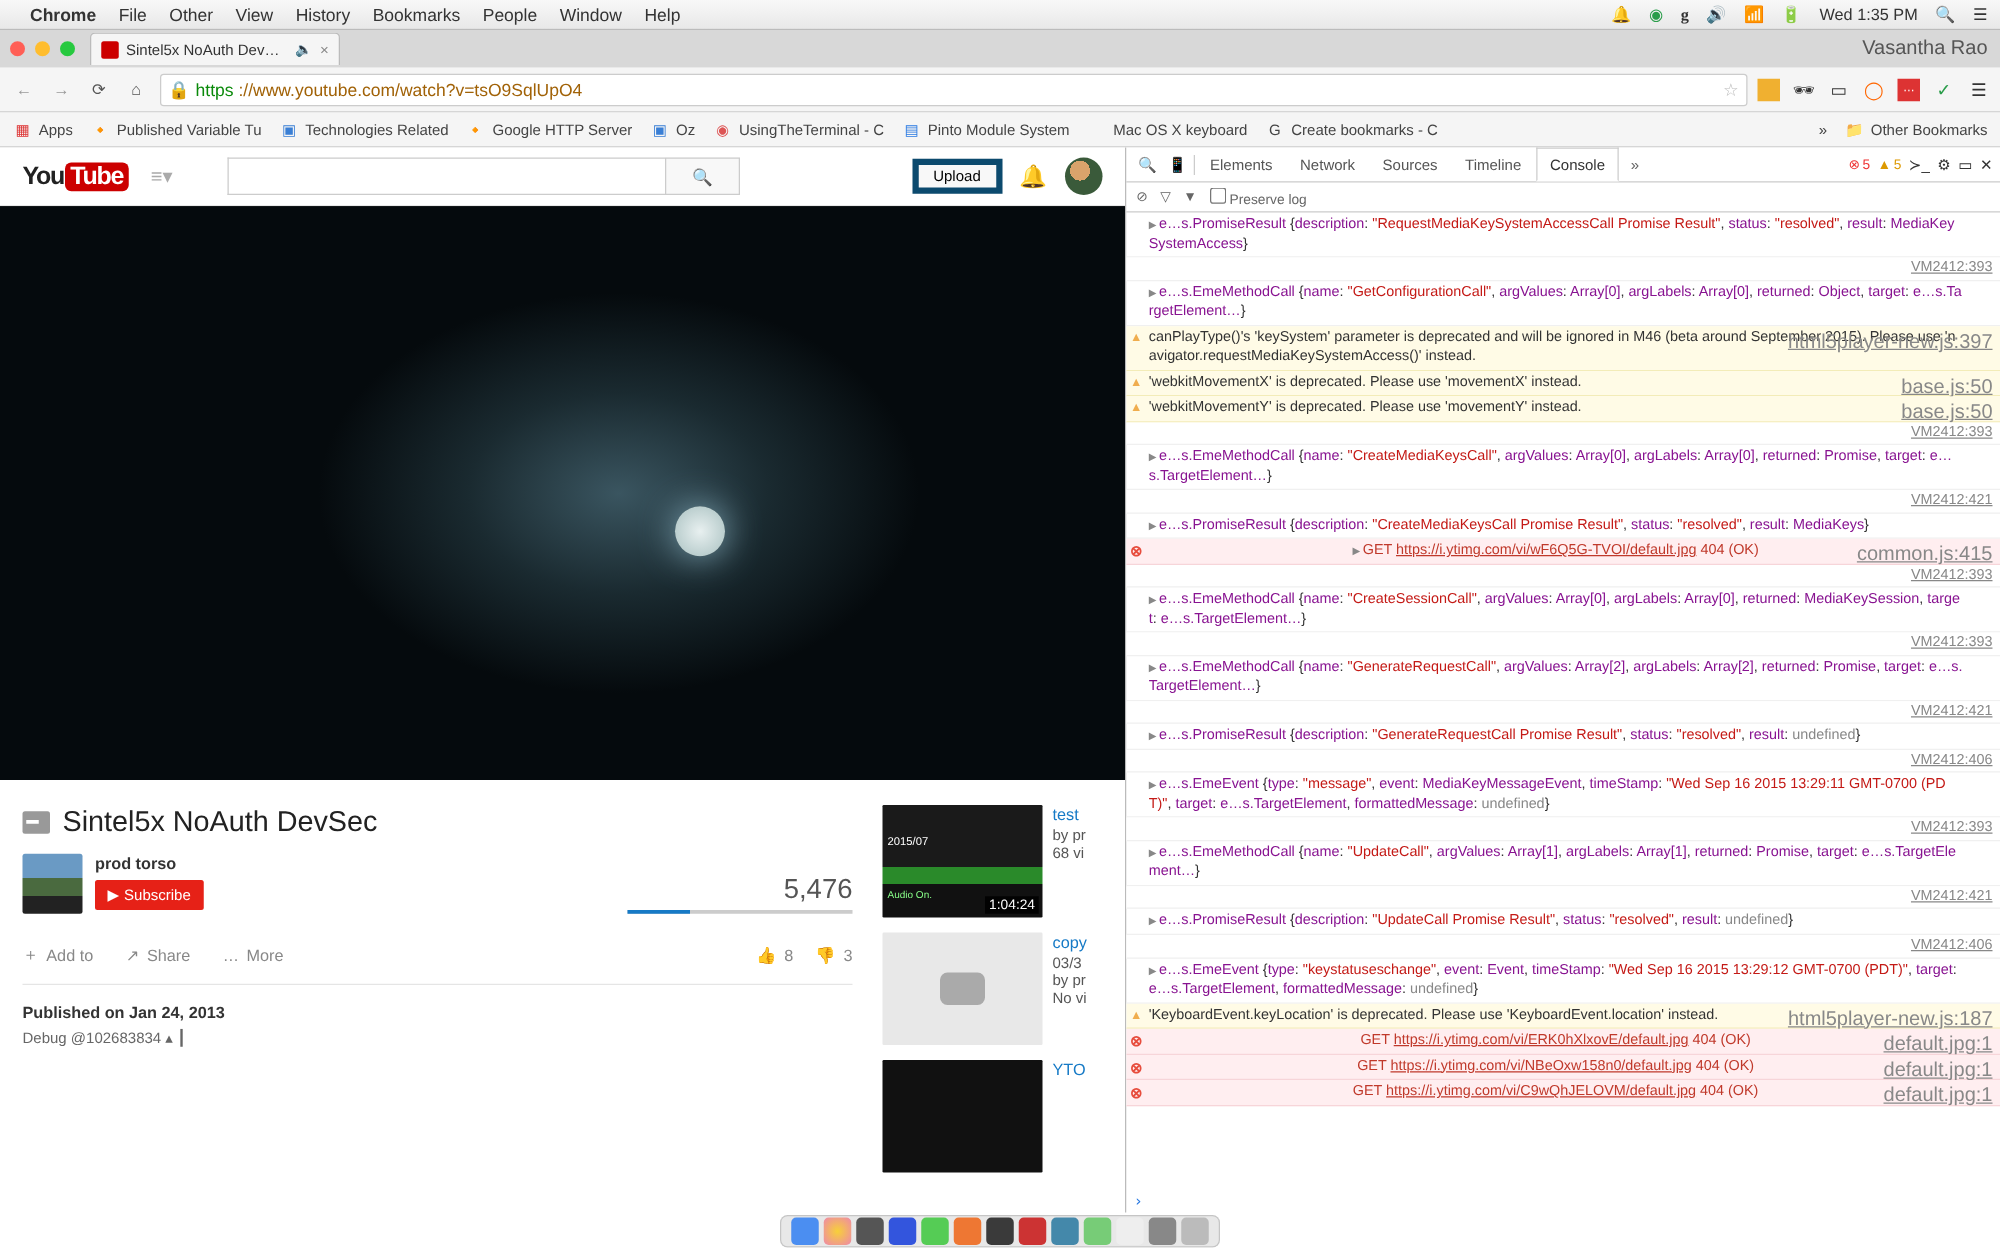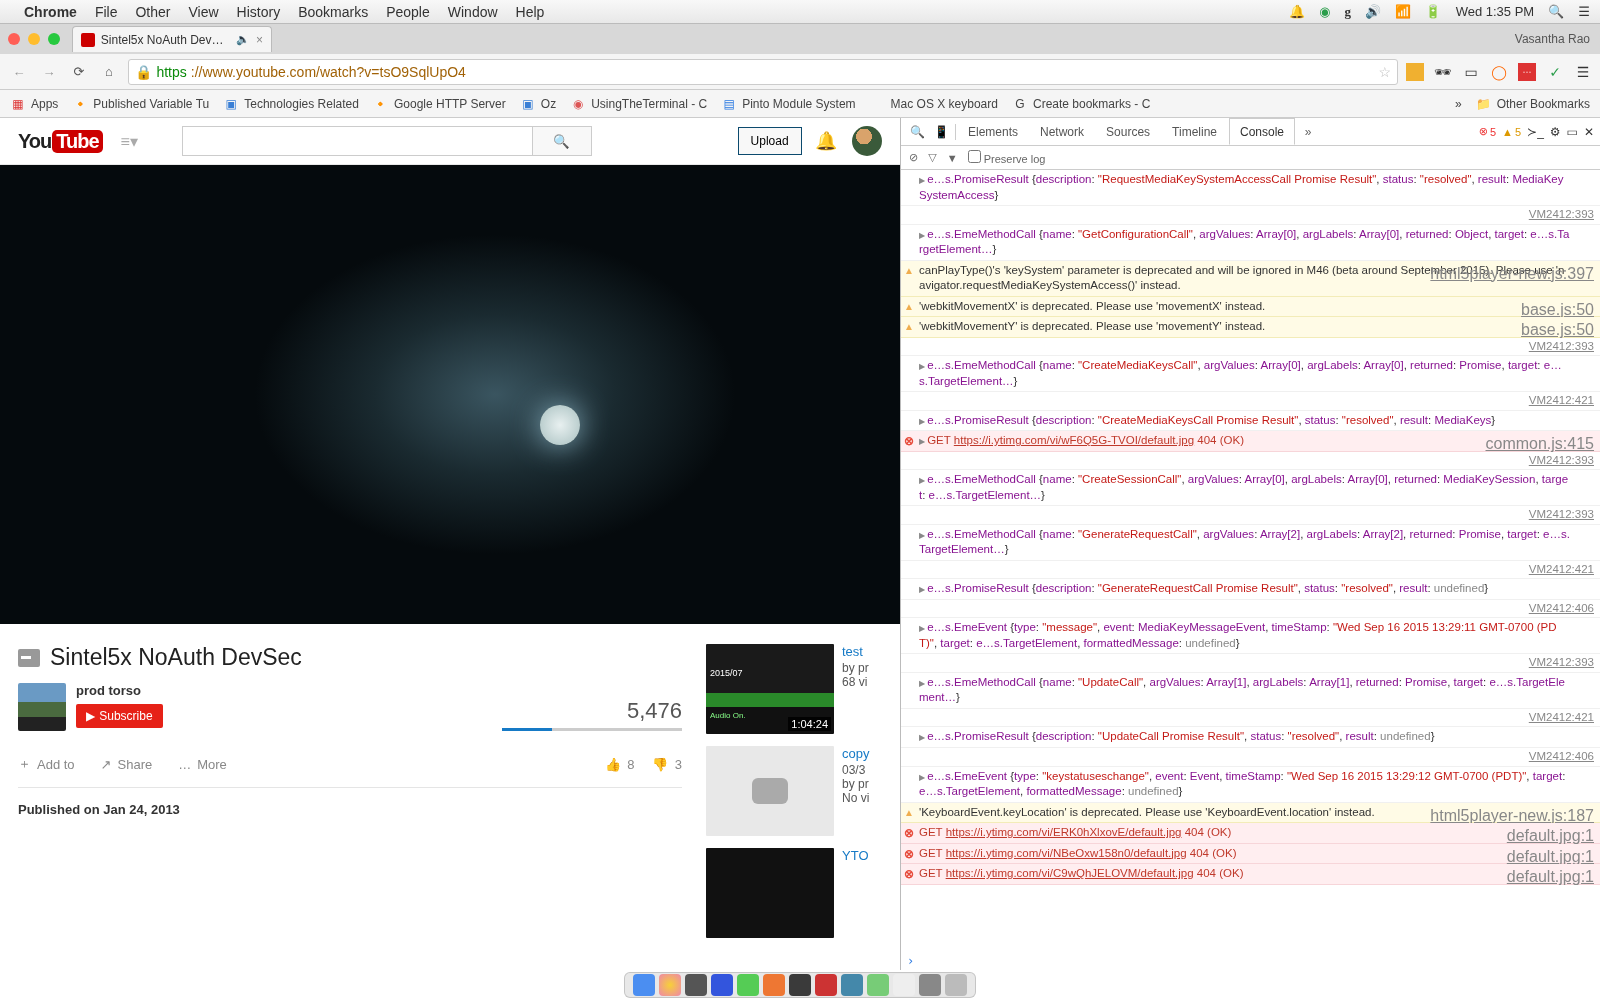--- a/index.html
+++ b/index.html
@@ -15,21 +15,21 @@
 
 
 .tabstrip { height: 30px; background: #d8d8d8; display: flex; align-items: center; padding-left: 8px; position: relative; }
 .traffic { display: flex; gap: 8px; margin-right: 12px; }
 .traffic span { width: 12px; height: 12px; border-radius: 50%; display: inline-block; }
 .tr-red { background: #ff5f56; } .tr-yel { background: #ffbd2e; } .tr-grn { background: #27c93f; }
 .tab { background: #f5f5f5; border: 1px solid #bbb; border-bottom: none; border-radius: 4px 4px 0 0; height: 26px; display: flex; align-items: center; padding: 0 8px; font-size: 12px; gap: 6px; max-width: 200px; }
 .tab .fav { width: 14px; height: 14px; background: #cc0000; border-radius: 2px; }
 .tab .close { color: #888; }
 .tab .snd { font-size: 11px; color: #666; }
-.profile-name { margin-left: auto; margin-right: 10px; font-size: 12px; color: #555; }
+.profile-name { margin-left: auto; margin-right: 10px; font-size: 16px; color: #555; }
 
 
 .addrbar { height: 36px; background: #f5f5f5; border-bottom: 1px solid #ccc; display: flex; align-items: center; padding: 0 8px; gap: 8px; }
 .navbtn { width: 22px; height: 22px; display: flex; align-items: center; justify-content: center; color: #999; }
 .navbtn.en { color: #555; }
 .url-field { flex: 1; height: 26px; background: #fff; border: 1px solid #ccc; border-radius: 3px; display: flex; align-items: center; padding: 0 6px; font-size: 14px; gap: 4px; }
 .url-field .lock { color: #0a8a0a; }
 .url-field .https { color: #0a8a0a; }
 .url-field .rest { color: #a16207; }
 .ext-icons { display: flex; gap: 10px; align-items: center; }
@@ -47,21 +47,21 @@
 
 .yt { width: 900px; display: flex; flex-direction: column; background: #fff; }
 .yt-head { height: 52px; display: flex; align-items: center; padding: 0 18px; gap: 14px; border-bottom: 1px solid #e8e8e8; }
 .yt-logo { display: flex; align-items: center; font-size: 20px; font-weight: bold; }
 .yt-logo .you { color: #222; letter-spacing: -1px; }
 .yt-logo .tube { background: #cc0000; color: #fff; padding: 0 4px; border-radius: 5px; margin-left: 1px; letter-spacing: -1px; }
 .yt-guide { color: #aaa; font-size: 16px; margin-left: 4px; }
 .yt-search-wrap { display: flex; margin-left: 30px; }
 .yt-search { width: 350px; height: 30px; border: 1px solid #ccc; border-right: none; padding: 0 8px; font-size: 13px; }
 .yt-search-btn { width: 60px; height: 30px; border: 1px solid #ccc; background: #f8f8f8; display: flex; align-items: center; justify-content: center; }
-.yt-upload { margin-left: auto; height: 28px; padding: 0 12px; border: 1px solid #0c4a6e; background: #f8f8f8; font-size: 12px; display: flex; align-items: center; }
+.yt-upload { margin-left: auto; height: 28px; padding: 0 12px; border: 5px solid #0c4a6e; background: #f8f8f8; font-size: 12px; display: flex; align-items: center; }
 .yt-bell { color: #888; font-size: 18px; }
 .yt-avatar { width: 30px; height: 30px; border-radius: 50%; background: radial-gradient(circle at 40% 35%, #d9a36b 0 30%, #3a5a3a 30% 100%); }
 
 .player { height: 508px; background: #000 radial-gradient(ellipse 300px 200px at 55% 50%, #3a5560 0%, #1a2a30 40%, #050a0d 80%); position: relative; }
 .moon { position: absolute; left: 540px; top: 240px; width: 40px; height: 40px; background: radial-gradient(#e8f0f0, #a8c0c0); border-radius: 50%; box-shadow: 0 0 30px #88b0c0; }
 
 .under { display: flex; padding: 10px 0; }
 .meta { width: 700px; padding: 10px 18px; }
 .vid-title-row { display: flex; align-items: center; gap: 10px; margin-bottom: 12px; }
 .unlisted { width: 22px; height: 18px; background: #999; border-radius: 2px; position: relative; }
@@ -99,21 +99,21 @@
 .badge-e { color: #e33; font-size: 11px; display: flex; align-items: center; gap: 2px; }
 .badge-w { color: #d90; font-size: 11px; display: flex; align-items: center; gap: 2px; }
 .dev-sub { height: 24px; border-bottom: 1px solid #ccc; display: flex; align-items: center; padding: 0 8px; gap: 10px; color: #666; font-size: 11px; }
 .dev-sub .frame { flex: 1; }
 .console-body { flex: 1; overflow-y: auto; font-family: Menlo, Consolas, monospace; font-size: 11.5px; line-height: 1.35; }
 .log { padding: 2px 30px 2px 18px; border-bottom: 1px solid #f0f0f0; position: relative; word-break: break-all; }
 .log .src { position: absolute; right: 6px; top: 2px; color: #888; text-decoration: underline; font-size: 16px; }
 .log .tri::before { content: "▶"; color: #888; font-size: 8px; margin-right: 2px; }
 .log.warn { background: #fffbe6; border-bottom-color: #f3ecb8; }
 .log.warn::before { content: "▲"; color: #f0ad4e; position: absolute; left: 3px; top: 3px; font-size: 10px; }
-.log.err { background: #ffeef0; border-bottom-color: #f7d5d9; color: #c0392b; }
+.log.err { background: #ffeef0; border-bottom-color: #f7d5d9; color: #c0392b; text-align: center; }
 .log.err::before { content: "⊗"; color: #e74c3c; position: absolute; left: 3px; top: 2px; font-size: 12px; font-weight: bold; }
 .log.srconly { text-align: right; padding: 1px 6px; color: #888; background: #fff; border-bottom: 1px solid #f0f0f0; text-decoration: underline; } .k-purple { color: #881391; } .k-red { color: #c41a16; } .k-gray { color: #888; }
 .prompt { padding: 2px 6px; color: #2a7ae2; font-family: Menlo, monospace; }
 
 
 .dock { position: absolute; bottom: 2px; left: 50%; transform: translateX(-50%); height: 26px; background: rgba(230,230,230,0.92); border-radius: 6px; padding: 2px 8px; display: flex; gap: 4px; align-items: center; border: 1px solid rgba(0,0,0,0.15); }
 .dock span { width: 22px; height: 22px; border-radius: 4px; display: inline-block; }
 </style>
 </head>
 <body>
@@ -266,20 +266,21 @@
         <div class="act-row">
           <div class="act">＋ <span>Add to</span></div>
           <div class="act">↗ <span>Share</span></div>
           <div class="act">… <span>More</span></div>
           <div class="act-right">
             <div class="act">👍 <span>8</span></div>
             <div class="act">👎 <span>3</span></div>
           </div>
         </div>
         <div class="pub">Published on Jan 24, 2013</div>
+        <div class="debug-line">Debug @102683834  ▴ ┃</div>
       </div>
 
       <div class="side">
         <div class="sugg">
           <div class="thumb" style="background:linear-gradient(#1a1a1a 0 55%,#2a8a2a 55% 70%,#111 70%)">
             <div style="position:absolute;left:4px;top:24px;color:#fff;font-size:9px">2015/07</div>
             <div style="position:absolute;left:4px;bottom:14px;color:#8f8;font-size:8px">Audio On.</div>
             <div class="dur">1:04:24</div>
           </div>
           <div class="sinfo">

